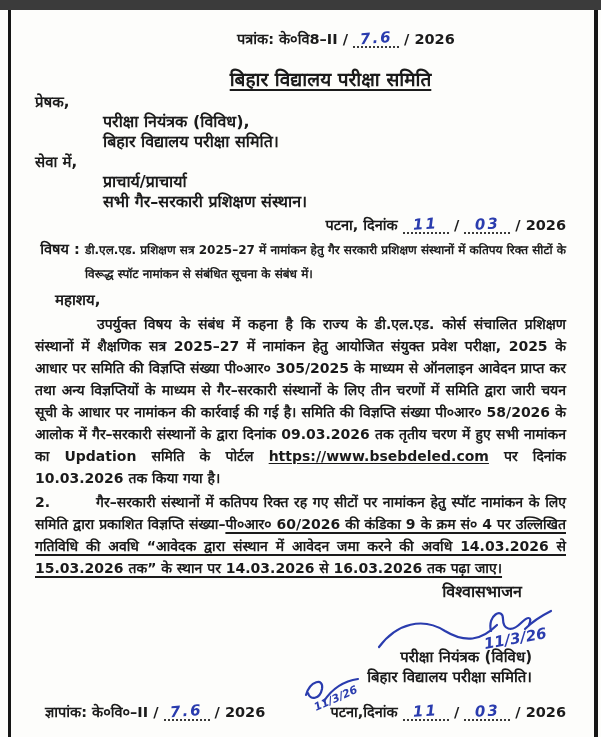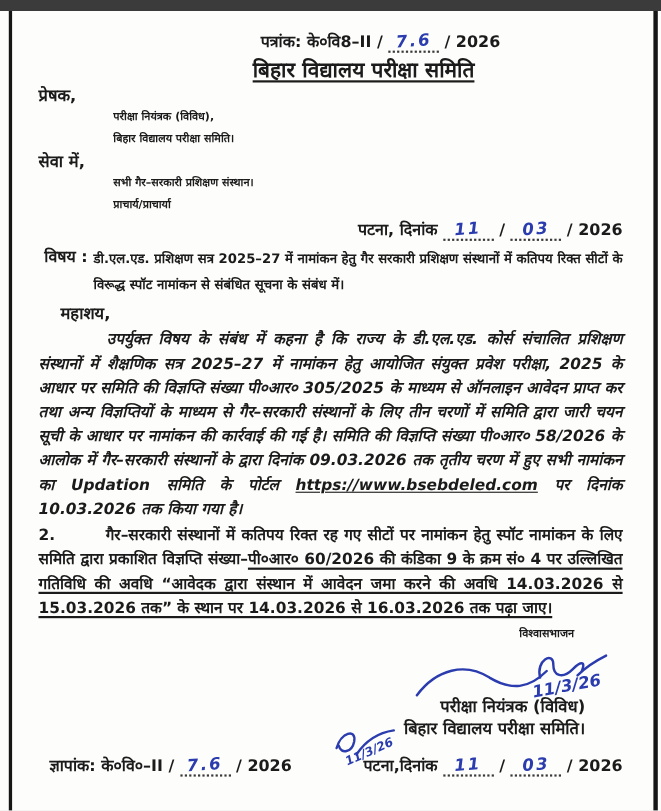--- a/index.html
+++ b/index.html
@@ -16,40 +16,40 @@
   .scan-top { position:absolute; top:0; left:0; width:601px; height:10px; background:#3b3b3b; }
   .scan-left { position:absolute; top:10px; left:8px; width:3px; height:727px; background:#161616; }
   .scan-right { position:absolute; top:10px; right:3px; width:4px; height:727px; background:#161616; }
 
   .content { position:absolute; left:35px; top:28px; width:531px; font-size:14px; line-height:22px; }
 
   .ref-line { padding-left:202px; font-size:14.5px; white-space:nowrap; }
   .dotfield { display:inline-block; min-width:46px; text-align:center; border-bottom:2px dotted #3a3a3a; line-height:14px; vertical-align:baseline; }
   .hand { color:#2a3cae; font-style:italic; display:inline-block; transform:rotate(-4deg) translateY(-1px); letter-spacing:2px; font-size:15px; }
 
-  .org-title { text-align:center; font-size:19px; line-height:26px; text-decoration:underline; text-underline-offset:3px; text-decoration-thickness:2px; margin-top:1px; padding-left:60px; }
+  .org-title { text-align:center; font-size:19px; line-height:26px; text-decoration:underline; text-underline-offset:3px; text-decoration-thickness:2px; margin-top:16px; padding-left:60px; }
 
   .block-label { font-size:15px; line-height:20px; }
-  .indent-block { padding-left:68px; font-size:10px; line-height:20px; }
+  .indent-block { padding-left:68px; font-size:16px; line-height:20px; }
 
   .dateline { text-align:right; font-size:14.5px; line-height:22px; margin-top:2px; white-space:nowrap; }
 
   .subject { display:flex; margin-top:2px; }
   .subject-label { width:50px; flex:none; font-size:14.5px;text-align:center; }
   .subject-text { flex:1; text-align:justify; font-size:12px; line-height:24px; }
 
   .salutation { margin-top:3px; font-size:15px; line-height:22px;margin-left:20px; }
 
   p.body-para { text-align:justify; font-size:14px; line-height:22px; margin-top:2px; }
-  p.para1 { text-indent:62px;font-style:italic; }
+  p.para1 { text-indent:62px; }
   .num-gap { display:inline-block; width:46px; }
   .u-section { text-decoration:underline; text-underline-offset:3px; text-decoration-thickness:1.6px; }
   .link { text-decoration:underline; text-underline-offset:2px; }
 
-  .valediction { text-align:right; padding-right:44px; font-size:10px; line-height:22px; margin-top:2px; }
+  .valediction { text-align:right; padding-right:44px; font-size:16px; line-height:22px; margin-top:2px; }
 
   .signoff { position:relative; margin-top:44px; text-align:right; padding-right:34px; font-size:15px; line-height:20px; }
   .signature-svg { position:absolute; right:8px; top:-46px; width:185px; height:62px; }
   .sig-stroke { stroke:#2a3cae; stroke-width:2.2; fill:none; stroke-linecap:round; }
   .sig-text { fill:#2a3cae; font-size:15px; font-style:italic; font-family:"DejaVu Sans", sans-serif; }
 
   .footer { position:relative; display:flex; justify-content:space-between; margin-top:14px; font-size:14.5px; white-space:nowrap; }
   .footer-left { padding-left:10px; }
   .footer-right { padding-right:0px; }
   .initials-svg { position:absolute; left:265px; top:-34px; width:70px; height:52px; }
@@ -74,22 +74,22 @@
     <div class="org-title">बिहार विद्यालय परीक्षा समिति</div>
 
     <div class="block-label">प्रेषक,</div>
     <div class="indent-block">
       <div>परीक्षा नियंत्रक (विविध),</div>
       <div>बिहार विद्यालय परीक्षा समिति।</div>
     </div>
 
     <div class="block-label">सेवा में,</div>
     <div class="indent-block">
+      <div>प्राचार्य/प्राचार्या</div>
       <div>सभी गैर–सरकारी प्रशिक्षण संस्थान।</div>
-      <div>प्राचार्य/प्राचार्या</div>
     </div>
 
     <div class="dateline">
       <span>पटना, दिनांक</span>
       <span class="dotfield"><span class="hand">11</span></span>
       <span>/</span>
       <span class="dotfield"><span class="hand">03</span></span>
       <span>/ 2026</span>
     </div>
 

